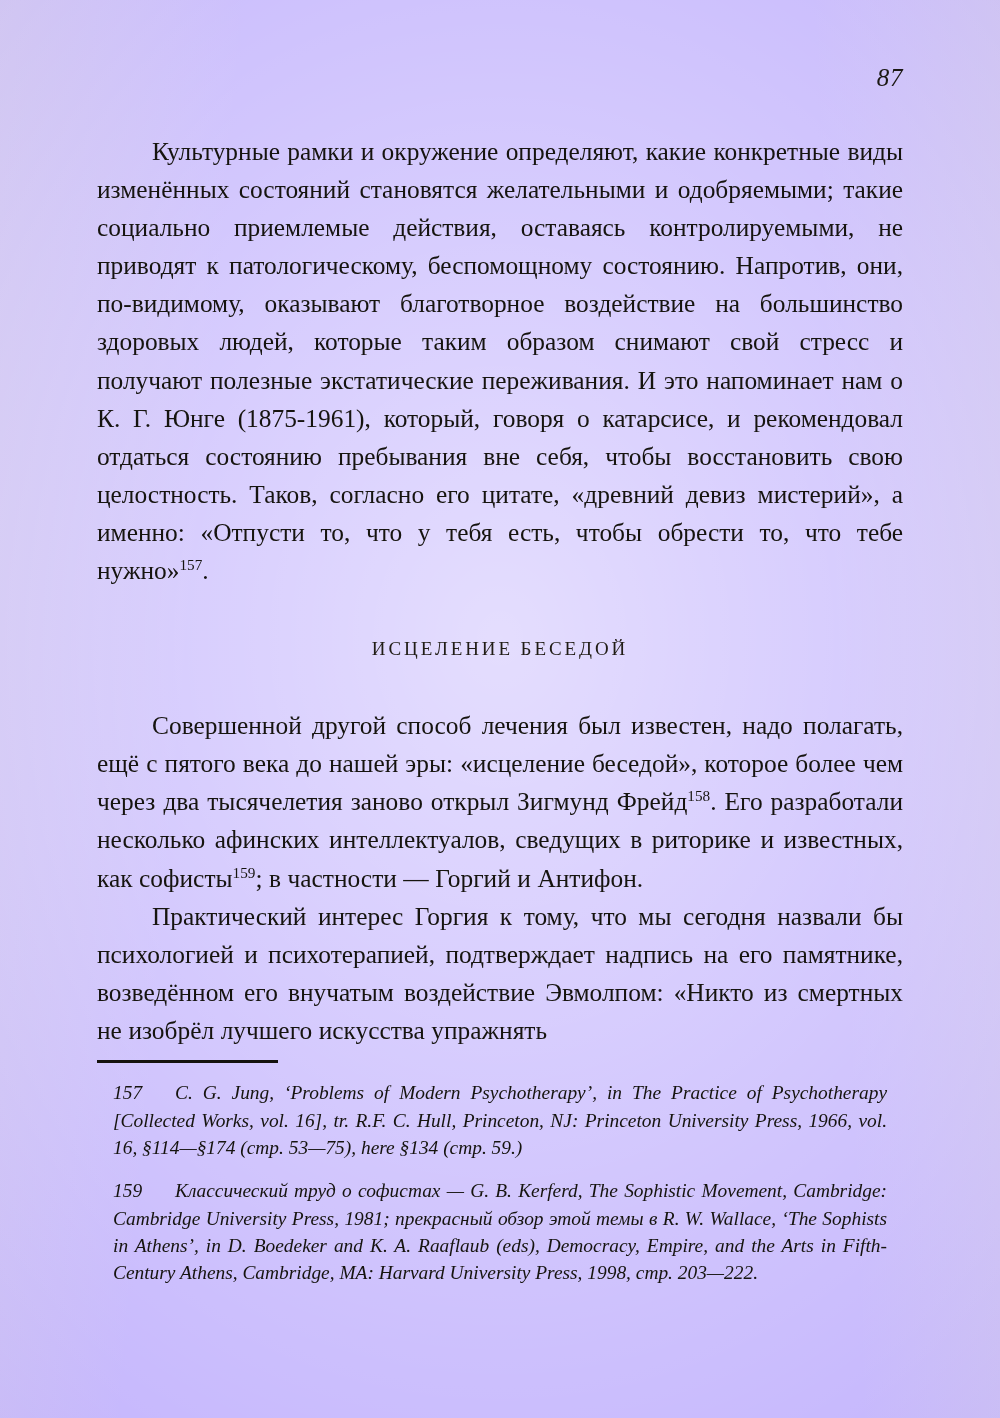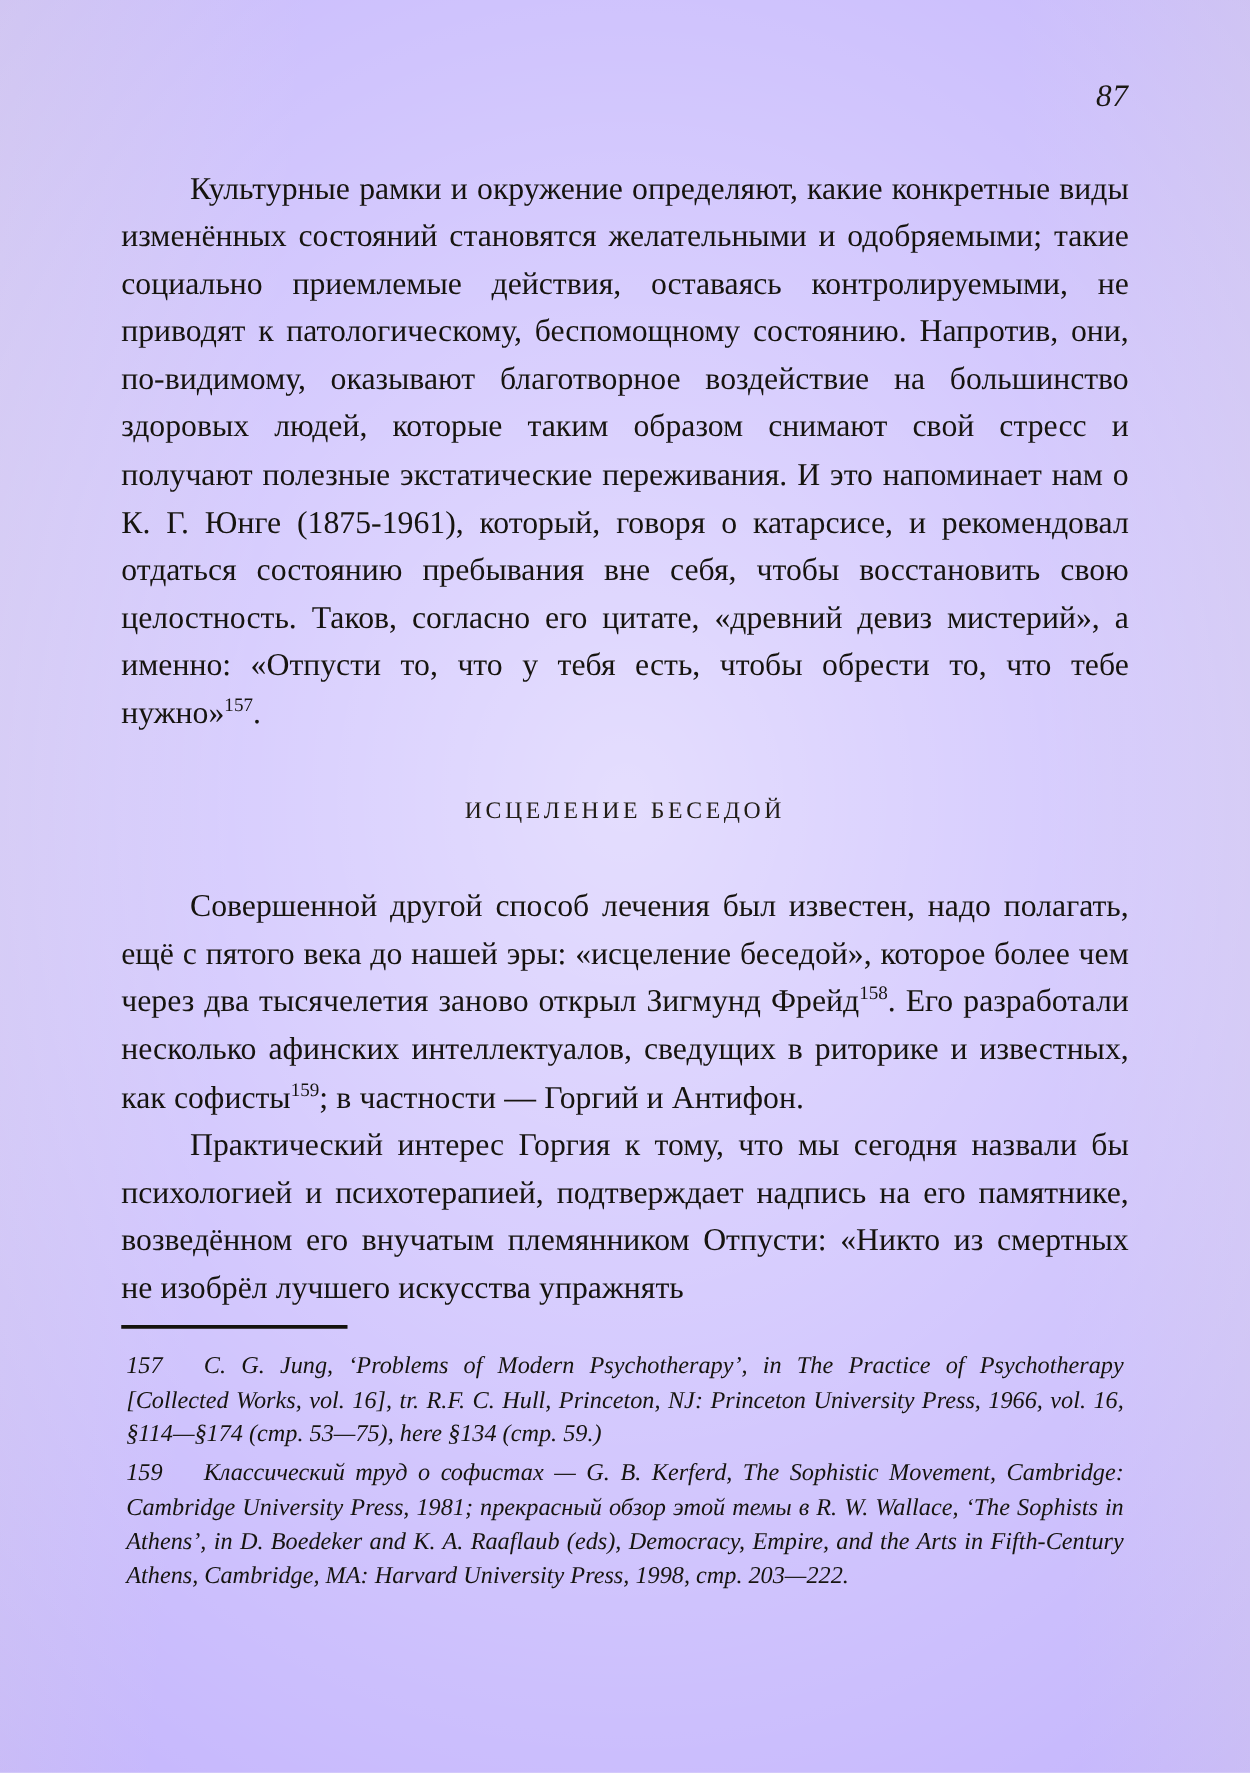--- a/index.html
+++ b/index.html
@@ -115,21 +115,21 @@
     background: #15130e;
     margin: 0 0 16px 0;
   }
 
   .fn {
     font-style: italic;
     font-size: 19.4px;
     line-height: 27.3px;
     text-align: justify;
     color: #16140f;
-    margin: 4px;
+    margin: 16px;
     text-indent: 0;
     hyphens: manual;
   }
 
   .fn .fn-num {
     font-style: italic;
     display: inline-block;
     min-width: 62px;
   }
 
@@ -148,21 +148,21 @@
     <div class="folio">87</div>
 
     <div class="body-block">
 
       <p class="para"><span>Культурные рамки и окружение определяют, какие конкретные виды изменённых состояний становятся желательными и одобряемыми; такие социально приемлемые действия, оставаясь контролируемыми, не приводят к патологическому, беспомощному состоянию. Напротив, они, по-видимому, оказывают благотворное воздействие на большинство здоровых людей, которые таким образом снимают свой стресс и получают полезные экстатические переживания. И это напоминает нам о К. Г. Юнге (1875-1961), который, говоря о катарсисе, и рекомендовал отдаться состоянию пребывания вне себя, чтобы восстановить свою целостность. Таков, согласно его цитате, «древний девиз мистерий», а именно: «Отпусти то, что у тебя есть, чтобы обрести то, что тебе нужно»</span><sup>157</sup><span>.</span></p>
 
       <h2 class="section-heading">ИСЦЕЛЕНИЕ БЕСЕДОЙ</h2>
 
       <p class="para"><span>Совершенной другой способ лечения был известен, надо полагать, ещё с пятого века до нашей эры: «исцеление беседой», которое более чем через два тысячелетия заново открыл Зигмунд Фрейд</span><sup>158</sup><span>. Его разработали несколько афинских интеллектуалов, сведущих в риторике и известных, как софисты</span><sup>159</sup><span>; в частности — Горгий и Антифон.</span></p>
 
-      <p class="para">Практический интерес Горгия к тому, что мы сегодня назвали бы психологией и психотерапией, подтверждает надпись на его памятнике, возведённом его внучатым племянником Отпусти: «Никто из смертных не изобрёл лучшего искусства упражнять</p>
+      <p class="para">Практический интерес Горгия к тому, что мы сегодня назвали бы психологией и психотерапией, подтверждает надпись на его памятнике, возведённом его внучатым воздействие Эвмолпом: «Никто из смертных не изобрёл лучшего искусства упражнять</p>
 
     </div>
 
     <div class="footnotes">
       <div class="fn-rule"></div>
 
       <p class="fn"><span class="fn-num">157</span><span>C. G. Jung, ‘Problems of Modern Psychotherapy’, in The Practice of Psychotherapy [Collected Works, vol. 16], tr. R.F. C. Hull, Princeton, NJ: Princeton University Press, 1966, vol. 16, §114—§174 (стр. 53—75), here §134 (стр. 59.)</span></p>
 
 
       <p class="fn"><span class="fn-num">159</span><span>Классический труд о софистах — G. B. Kerferd, The Sophistic Movement, Cambridge: Cambridge University Press, 1981; прекрасный обзор этой темы в R. W. Wallace, ‘The Sophists in Athens’, in D. Boedeker and K. A. Raaflaub (eds), Democracy, Empire, and the Arts in Fifth-Century Athens, Cambridge, MA: Harvard University Press, 1998, стр. 203—222.</span></p>

